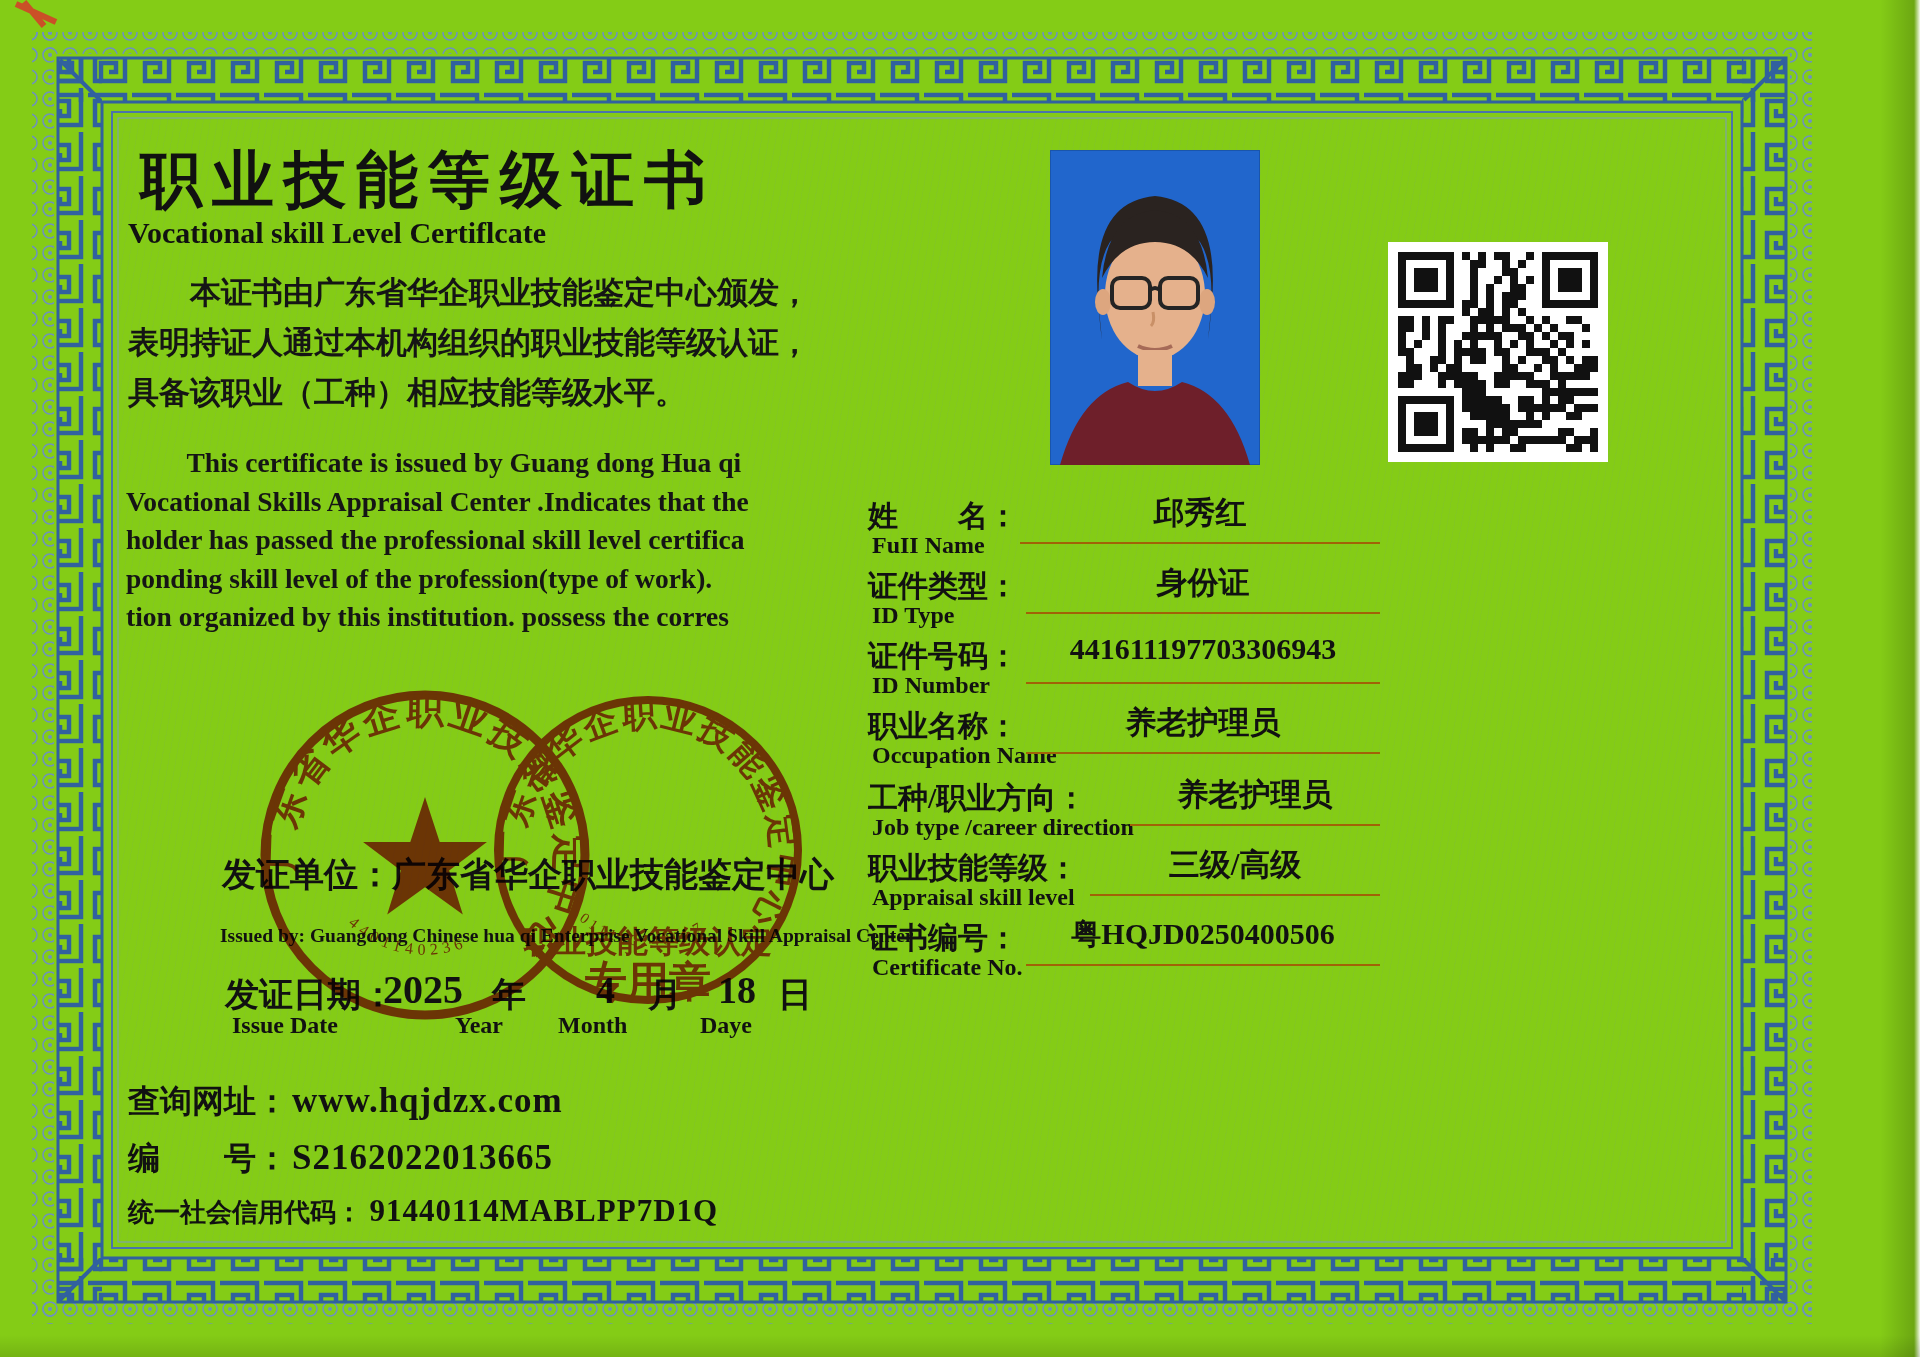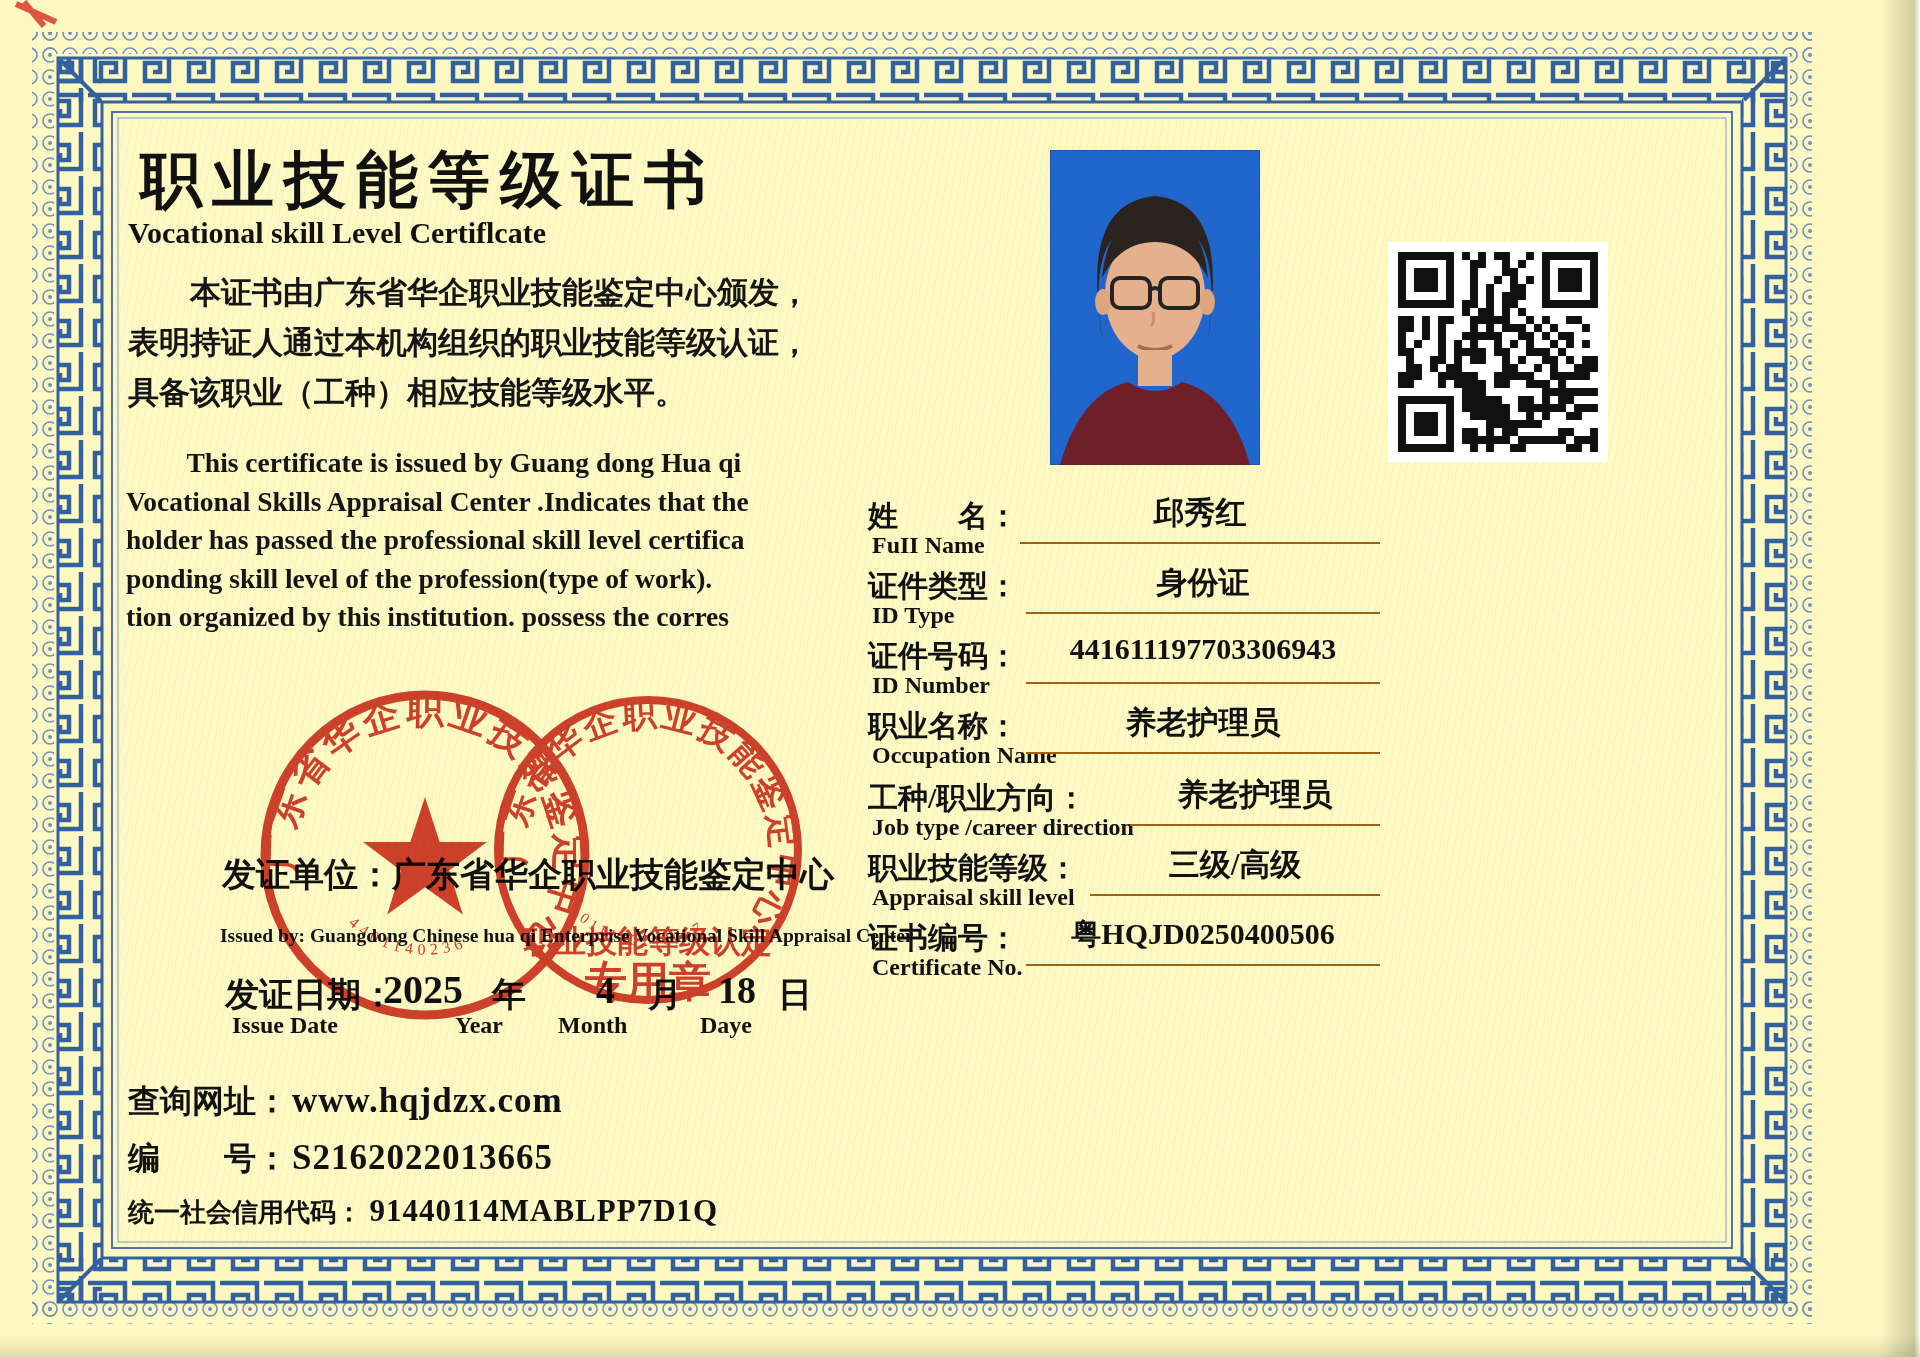--- a/index.html
+++ b/index.html
@@ -1,18 +1,18 @@
 <!DOCTYPE html>
 <html><head>
 <meta charset="utf-8">
 <style>
   * { margin:0; padding:0; box-sizing:border-box; }
   html,body { width:1920px; height:1357px; overflow:hidden; background:#f4f4f2; }
   body { font-family:"Liberation Serif","DejaVu Serif",serif; color:#1a1a1a; }
-  #page { position:relative; width:1920px; height:1357px; background:#fef9c3; }
+  #page { position:relative; width:1920px; height:1357px; background:#84cc16; }
   
   #texture {
     position:absolute; left:118px; top:118px; width:1608px; height:1128px;
     background:repeating-linear-gradient(100deg, rgba(110,140,180,0.07) 0 1px, transparent 1px 7px);
     pointer-events:none;
   }
   
   #shadow-right { position:absolute; right:0; top:0; width:40px; height:100%;
     background:linear-gradient(to right, rgba(0,0,0,0) 0%, rgba(0,0,0,0.18) 85%, rgba(255,255,255,0.9) 100%); }
   #shadow-bottom { position:absolute; left:0; bottom:0; width:100%; height:22px;

